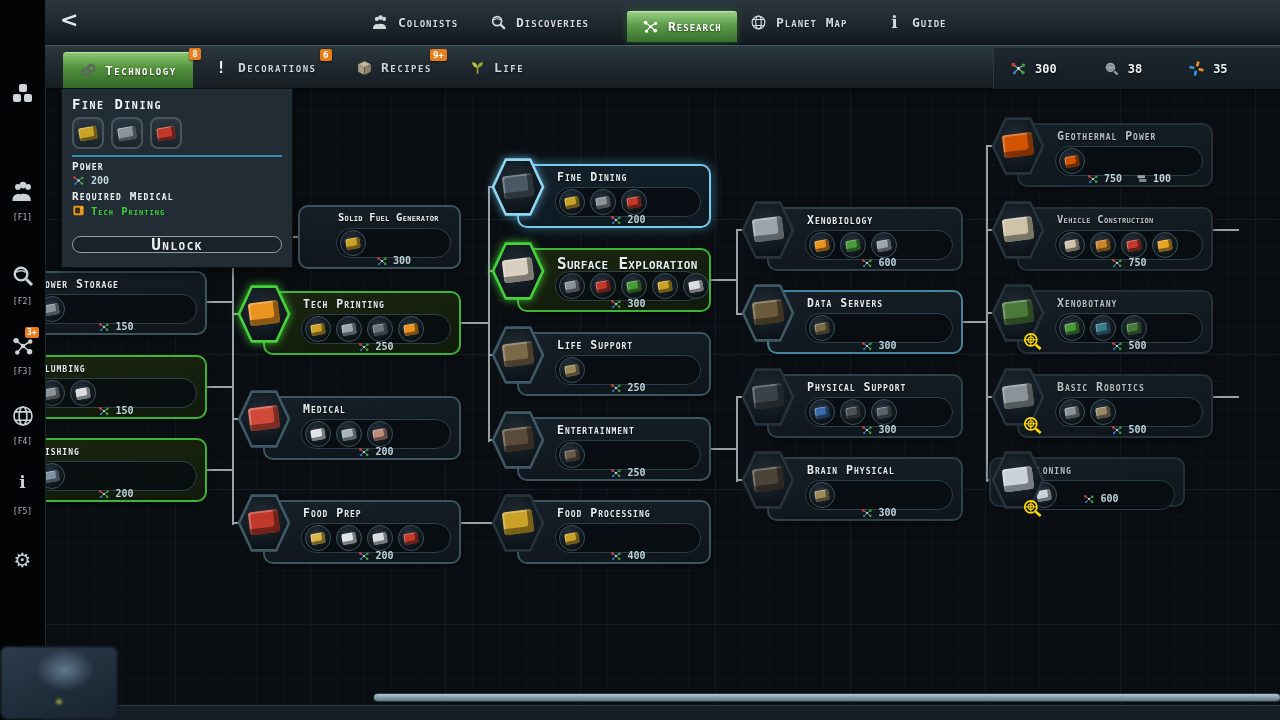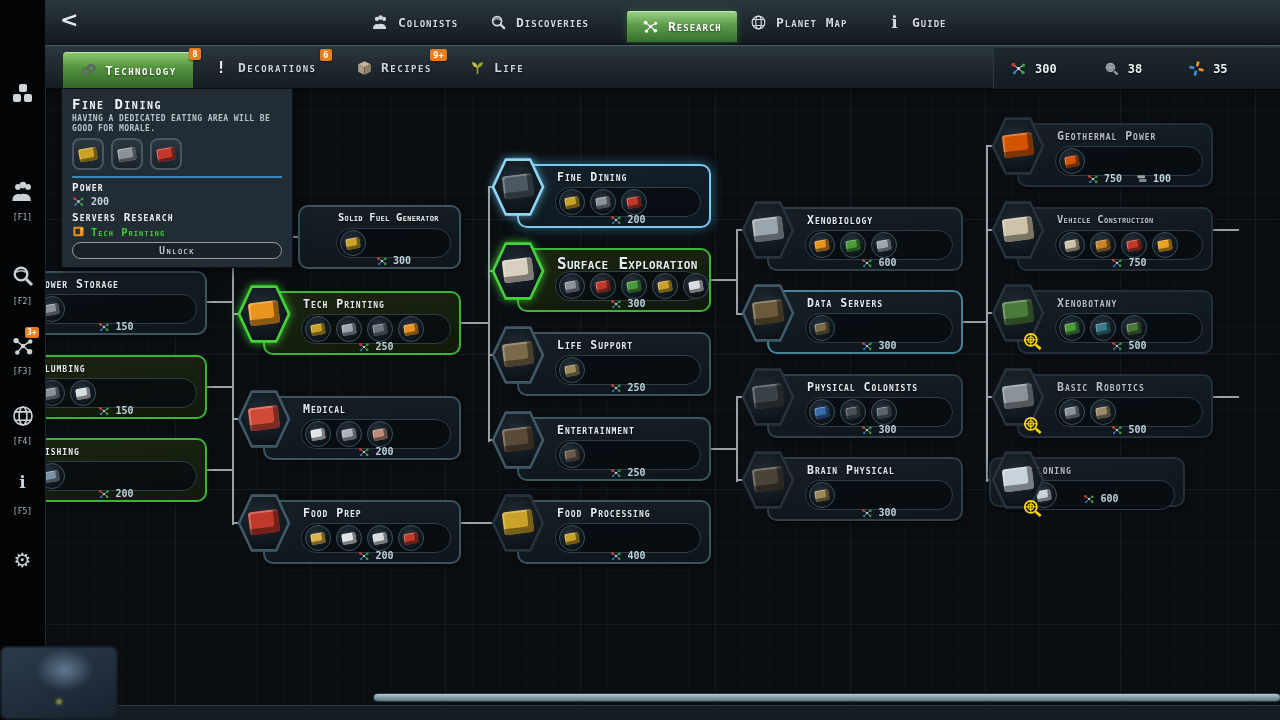--- a/index.html
+++ b/index.html
@@ -98,22 +98,22 @@
      text-transform:uppercase;line-height:9.5px;width:206px}
   .tt-items{display:flex;gap:7px;margin-top:5px}
   .tt-tile{width:32px;height:32px;border-radius:8px;border:2px solid #47565f;
      background:linear-gradient(#2b3740,#19232b);display:flex;align-items:center;justify-content:center}
   .tt-tile .iglyph{width:18px;height:13px}
   .tt-div{margin-top:6px;height:2px;background:#3c88b4}
   .tt-label{margin-top:3px;font-size:11px;font-weight:bold;font-variant:small-caps;letter-spacing:1.2px;color:#edf2f5}
   .tt-row{display:flex;align-items:center;gap:6px;margin-top:1px;font-size:10px;font-weight:bold;color:#c3d5de}
   .tt-row .ricon{width:13px;height:13px;display:inline-flex}.tt-row .ricon svg{width:13px;height:13px}
   .tt-req{color:#3ccf33;font-variant:small-caps;letter-spacing:1px;font-size:10.5px}
-  #tt-unlock{margin-top:4px;height:17px;border:1px solid #939ea6;border-radius:9px;display:flex;align-items:center;
-     justify-content:center;font-size:10px;font-weight:normal;font-variant:small-caps;letter-spacing:1.5px;
+  #tt-unlock{margin-top:19px;height:17px;border:1px solid #939ea6;border-radius:9px;display:flex;align-items:center;
+     justify-content:center;font-size:16px;font-weight:bold;font-variant:small-caps;letter-spacing:1.5px;
      color:#e9eff2;background:rgba(12,18,24,.35);cursor:pointer}
 
   
   #scroll-thumb{position:absolute;left:327px;top:605px;width:908px;height:9px;border-radius:5px;z-index:10;
      background:linear-gradient(#b4c8d2,#8aa2ae 45%,#5d7682);border:1px solid #2b3843;cursor:pointer}
   #footer{position:absolute;left:0;top:617px;width:1235px;height:15px;background:#151d25;border-top:1px solid #2c3a46;z-index:9}
   #corner-tile{position:absolute;left:0;top:646px;width:118px;height:74px;border-radius:7px;z-index:60;border:1px solid #0c1218;
      background:radial-gradient(ellipse 42px 30px at 55% 32%,rgba(150,180,210,.55),rgba(150,180,210,0) 70%),
                 radial-gradient(circle 6px at 50% 76%,rgba(215,210,60,.9),rgba(215,210,60,0) 70%),
                 linear-gradient(160deg,#2c3c4c,#17222e);
@@ -682,21 +682,21 @@
             </span>
             <span>300</span>
           </div>
         </div>
         <div class="hex fNormal" style="left: 695px; top: 195px;">
           <div class="hexo"></div>
           <div class="hexi"></div>
           <div class="hitem" style="background:#6a5a3a"></div>
         </div>
         <div class="node muted" style="left: 721px; top: 286px; width: 196px; height: 64px;">
-          <div class="n-title">Physical Colonists</div>
+          <div class="n-title">Physical Support</div>
           <div class="n-pill">
             <div class="itemc">
               <span class="iglyph" style="background:#3a6aaa"></span>
             </div>
             <div class="itemc">
               <span class="iglyph" style="background:#4a5258"></span>
             </div>
             <div class="itemc">
               <span class="iglyph" style="background:#5a646c"></span>
             </div>
@@ -919,21 +919,20 @@
             <circle cx="9" cy="9" r="2.6" stroke-width="1"></circle>
             <path d="M13.5 13.5l4.5 4" stroke-width="2.4"></path>
           </svg></div>
       </div>
 
     <div id="scroll-thumb"></div>
     <div id="footer"></div>
 
     <div id="tooltip">
       <div class="tt-title">Fine Dining</div>
-      <div class="tt-desc">Having a dedicated eating area will be good for morale.</div>
       <div class="tt-items" id="tt-items">
           <div class="tt-tile">
             <span class="iglyph" style="background:#c9a227"></span>
           </div>
           <div class="tt-tile">
             <span class="iglyph" style="background:#8a939a"></span>
           </div>
           <div class="tt-tile">
             <span class="iglyph" style="background:#c0392b"></span>
           </div>
@@ -946,21 +945,21 @@
               <path d="M8 8L3.2 4.5M8 8l4.6-3M8 8l-3.8 4M8 8l4.2 3.8" stroke="#8fb6c4" stroke-width="1"></path>
               <circle cx="8" cy="8" r="1.4" fill="#cfd8dc"></circle>
               <circle cx="3.2" cy="4.5" r="1.8" fill="#d03c2e"></circle>
               <circle cx="12.6" cy="5" r="1.6" fill="#3aa336"></circle>
               <circle cx="4.2" cy="12" r="1.5" fill="#2e7fd0"></circle>
               <circle cx="12.2" cy="11.8" r="1.7" fill="#3aa336"></circle>
             </svg>
           </span>
         <span>200</span>
       </div>
-      <div class="tt-label">Servers Research</div>
+      <div class="tt-label">Required Medical</div>
       <div class="tt-row">
         <span class="ricon" id="tt-req-icon">
             <svg viewBox="0 0 14 14">
               <rect x="1.5" y="2" width="11" height="10" rx="1.5" fill="#e8941f"></rect>
               <rect x="3.5" y="4" width="5" height="6" fill="#3a2a14"></rect>
               <rect x="9.5" y="3.5" width="2" height="2" fill="#f4c36a"></rect>
             </svg>
           </span>
         <span class="tt-req">Tech Printing</span>
       </div>

